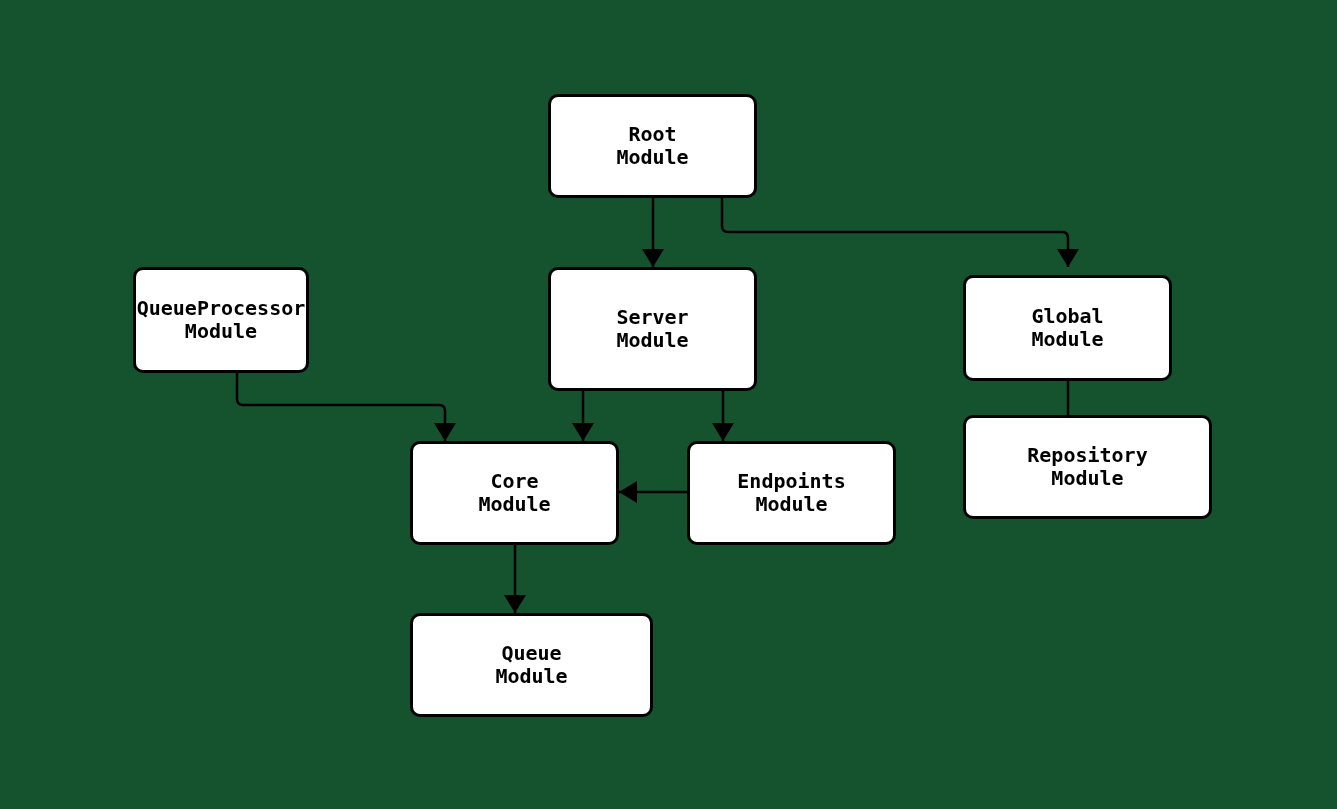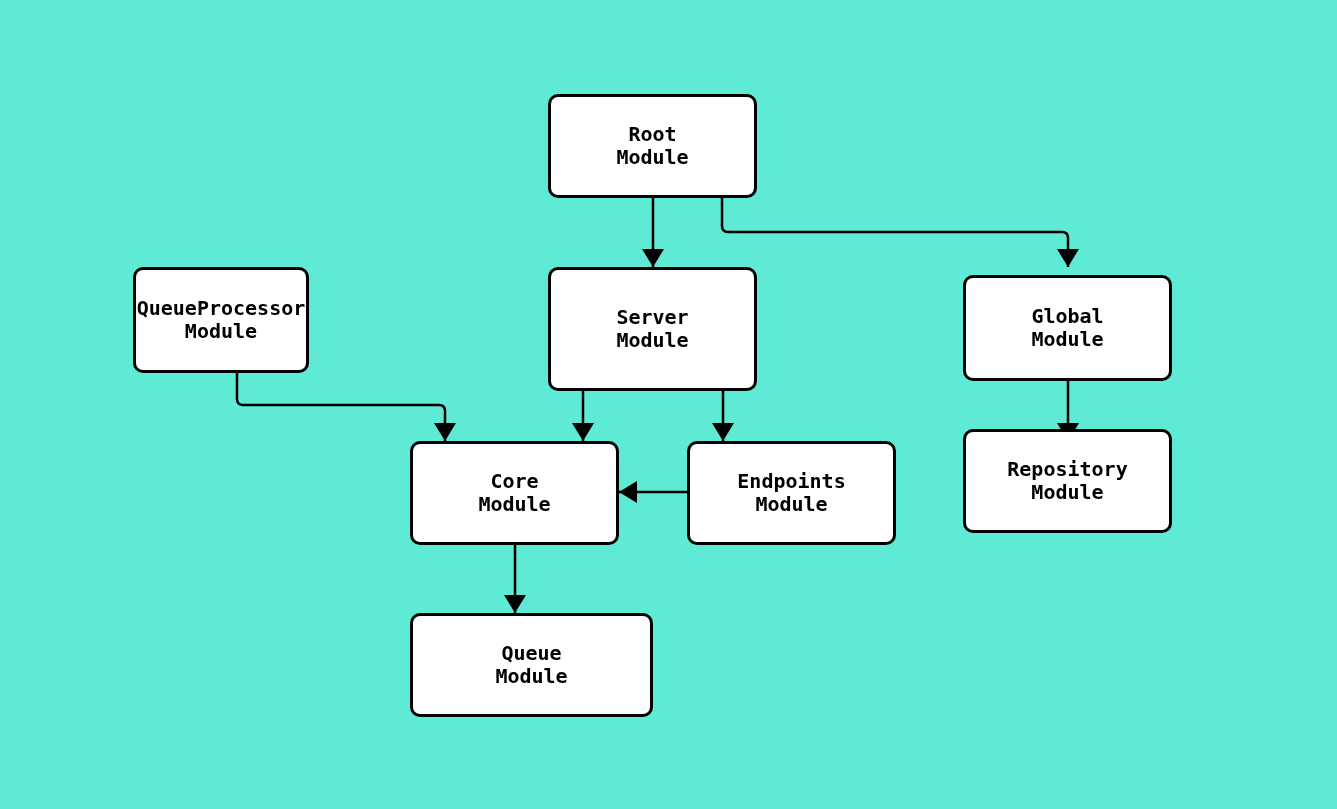--- a/index.html
+++ b/index.html
@@ -4,21 +4,21 @@
 <style>
   html, body {
     margin: 0;
     padding: 0;
     background: #ffffff;
   }
   .canvas {
     position: relative;
     width: 1337px;
     height: 809px;
-    background: #5eead4;
+    background: #14532d;
     overflow: hidden;
     font-family: "DejaVu Sans Mono", "Liberation Mono", monospace;
   }
   .edges {
     position: absolute;
     left: 0;
     top: 0;
     width: 1337px;
     height: 809px;
   }
@@ -45,21 +45,21 @@
     text-align: center;
     white-space: pre-line;
   }
   
   .n-root          { left: 548px; top:  94px; width: 209px; height: 104px; }
   .n-queueprocessor{ left: 133px; top: 267px; width: 176px; height: 106px; }
   .n-server        { left: 548px; top: 267px; width: 209px; height: 124px; }
   .n-global        { left: 963px; top: 275px; width: 209px; height: 106px; }
   .n-core          { left: 410px; top: 441px; width: 209px; height: 104px; }
   .n-endpoints     { left: 687px; top: 441px; width: 209px; height: 104px; }
-  .n-repository    { left: 963px; top: 429px; width: 209px; height: 104px; }
+  .n-repository    { left: 963px; top: 415px; width: 249px; height: 104px; }
   .n-queue         { left: 410px; top: 613px; width: 243px; height: 104px; }
 </style>
 </head>
 <body>
 
 <div class="canvas">
 
   <svg class="edges" viewBox="0 0 1337 809" xmlns="http://www.w3.org/2000/svg">
     <defs>
       <marker id="arrow" viewBox="0 0 18 22" refX="18" refY="11" markerWidth="18" markerHeight="22" markerUnits="userSpaceOnUse" orient="auto">

